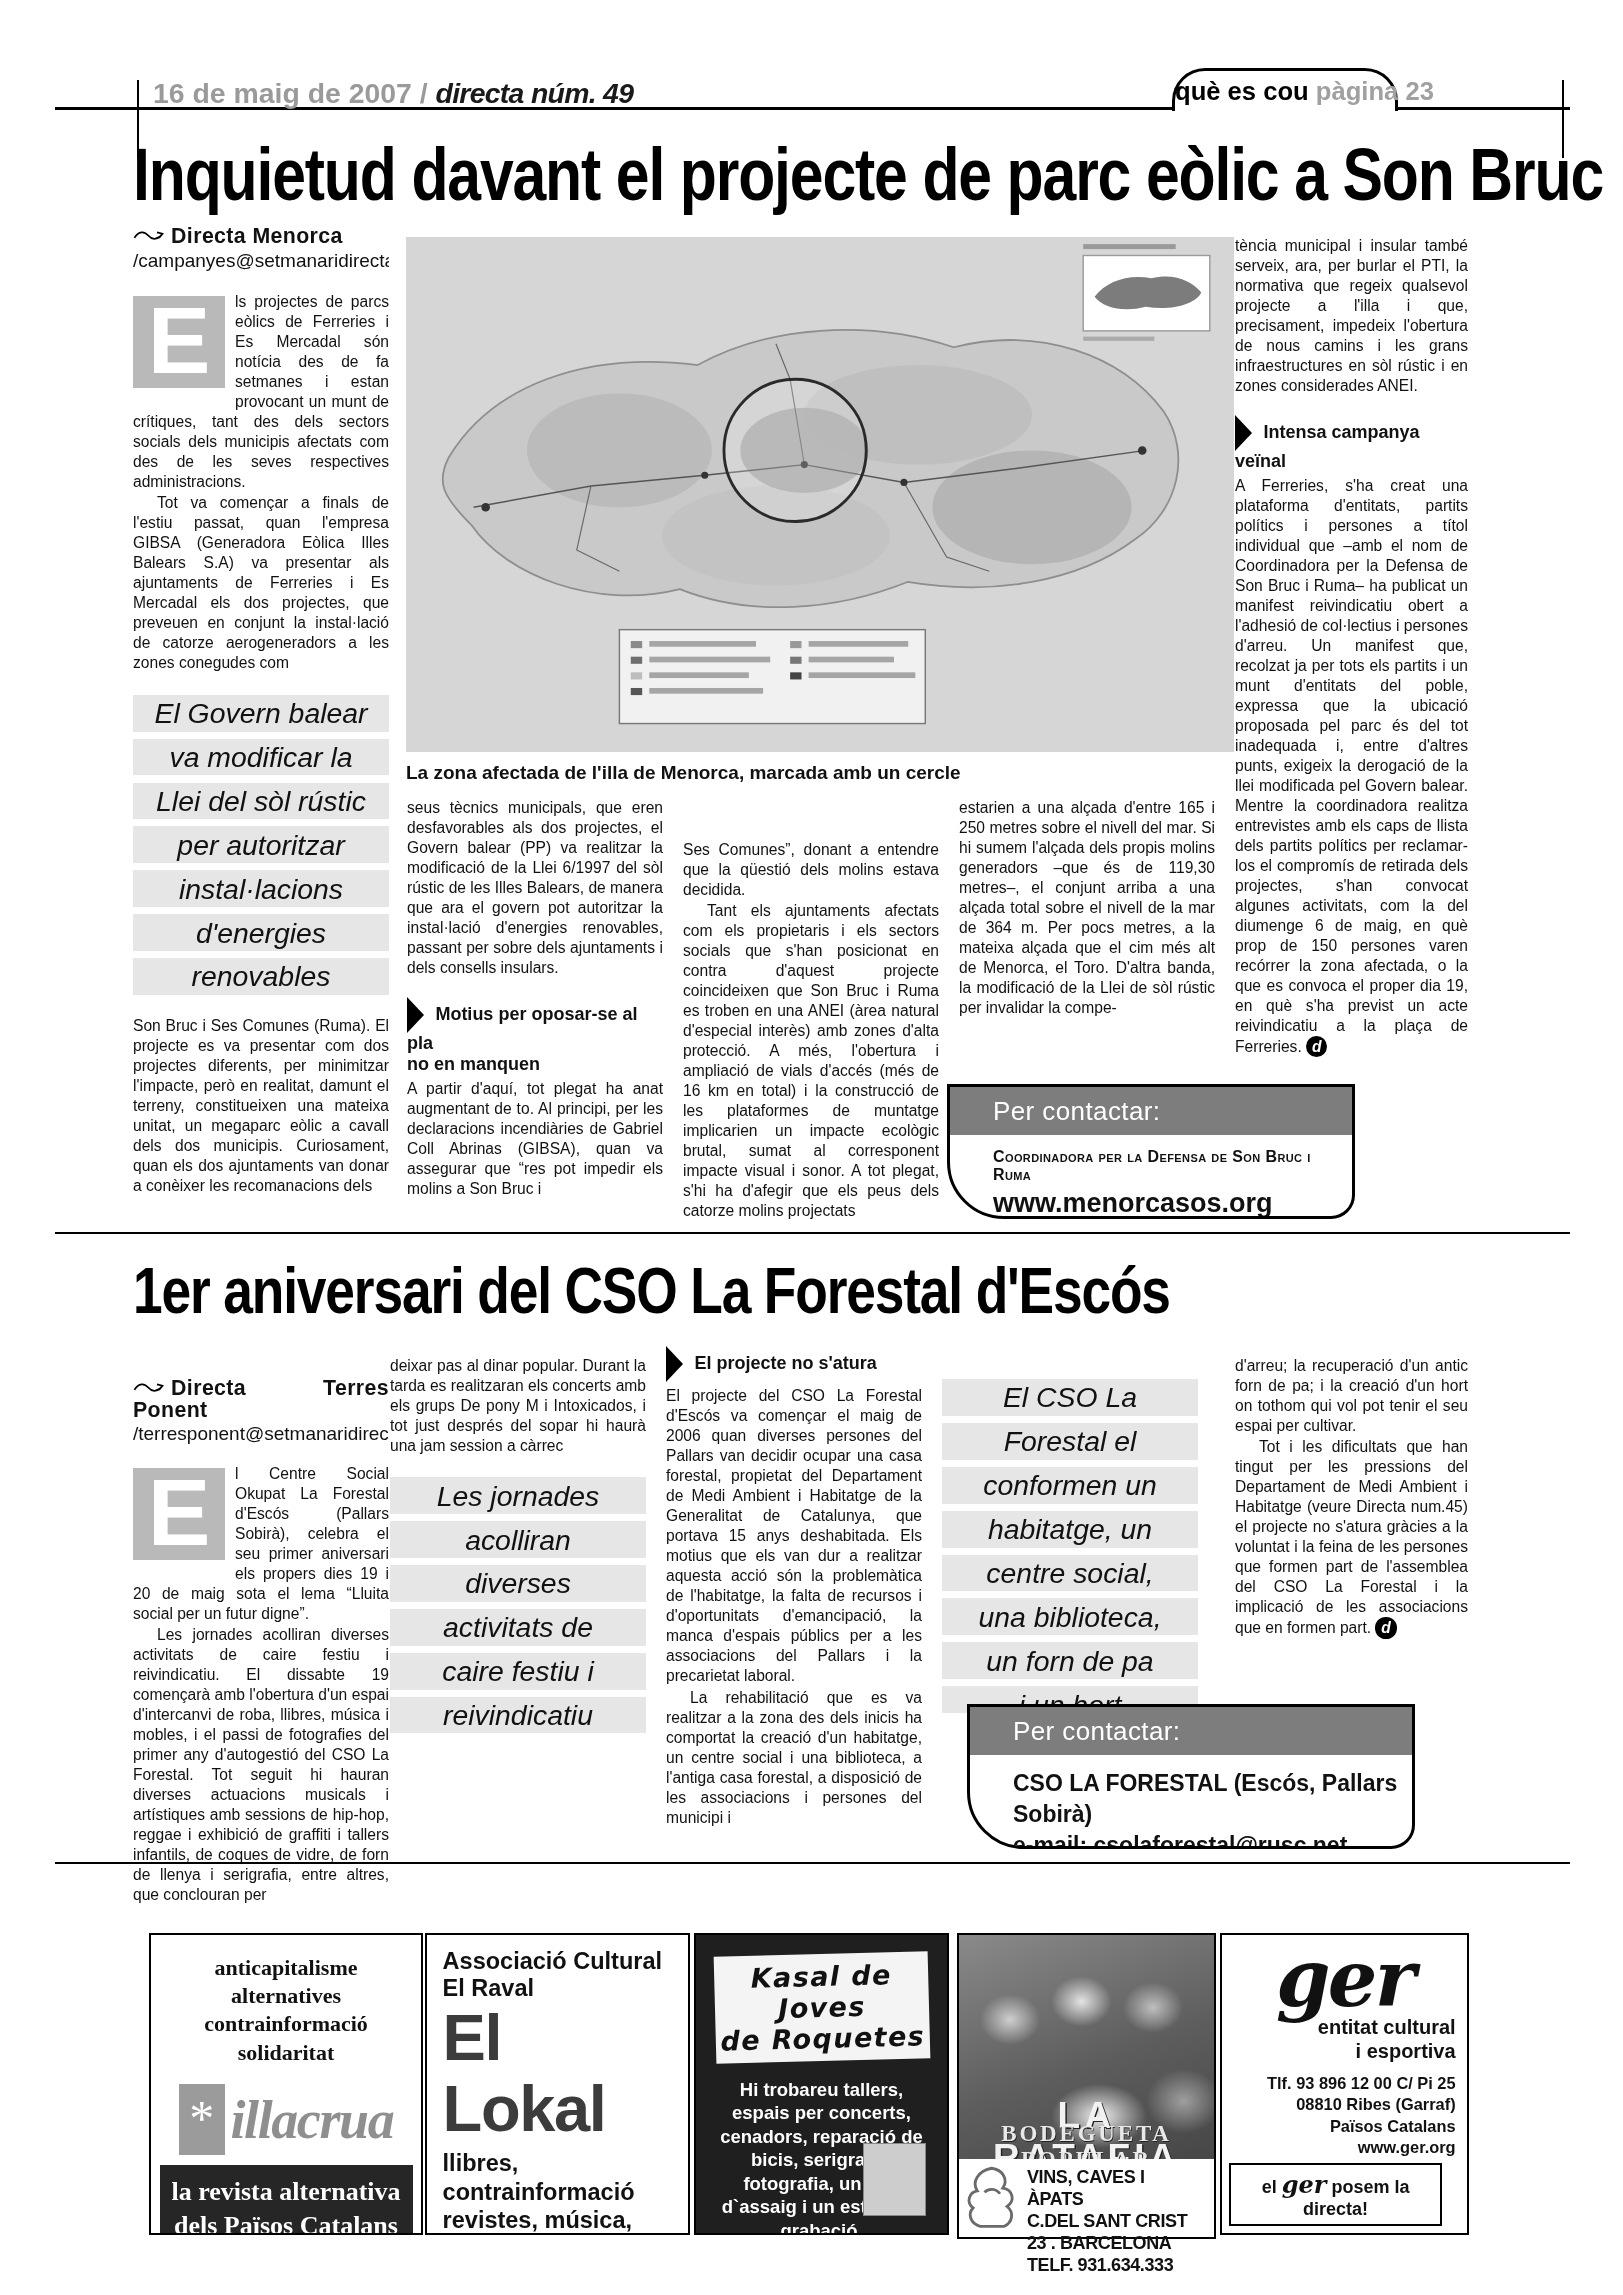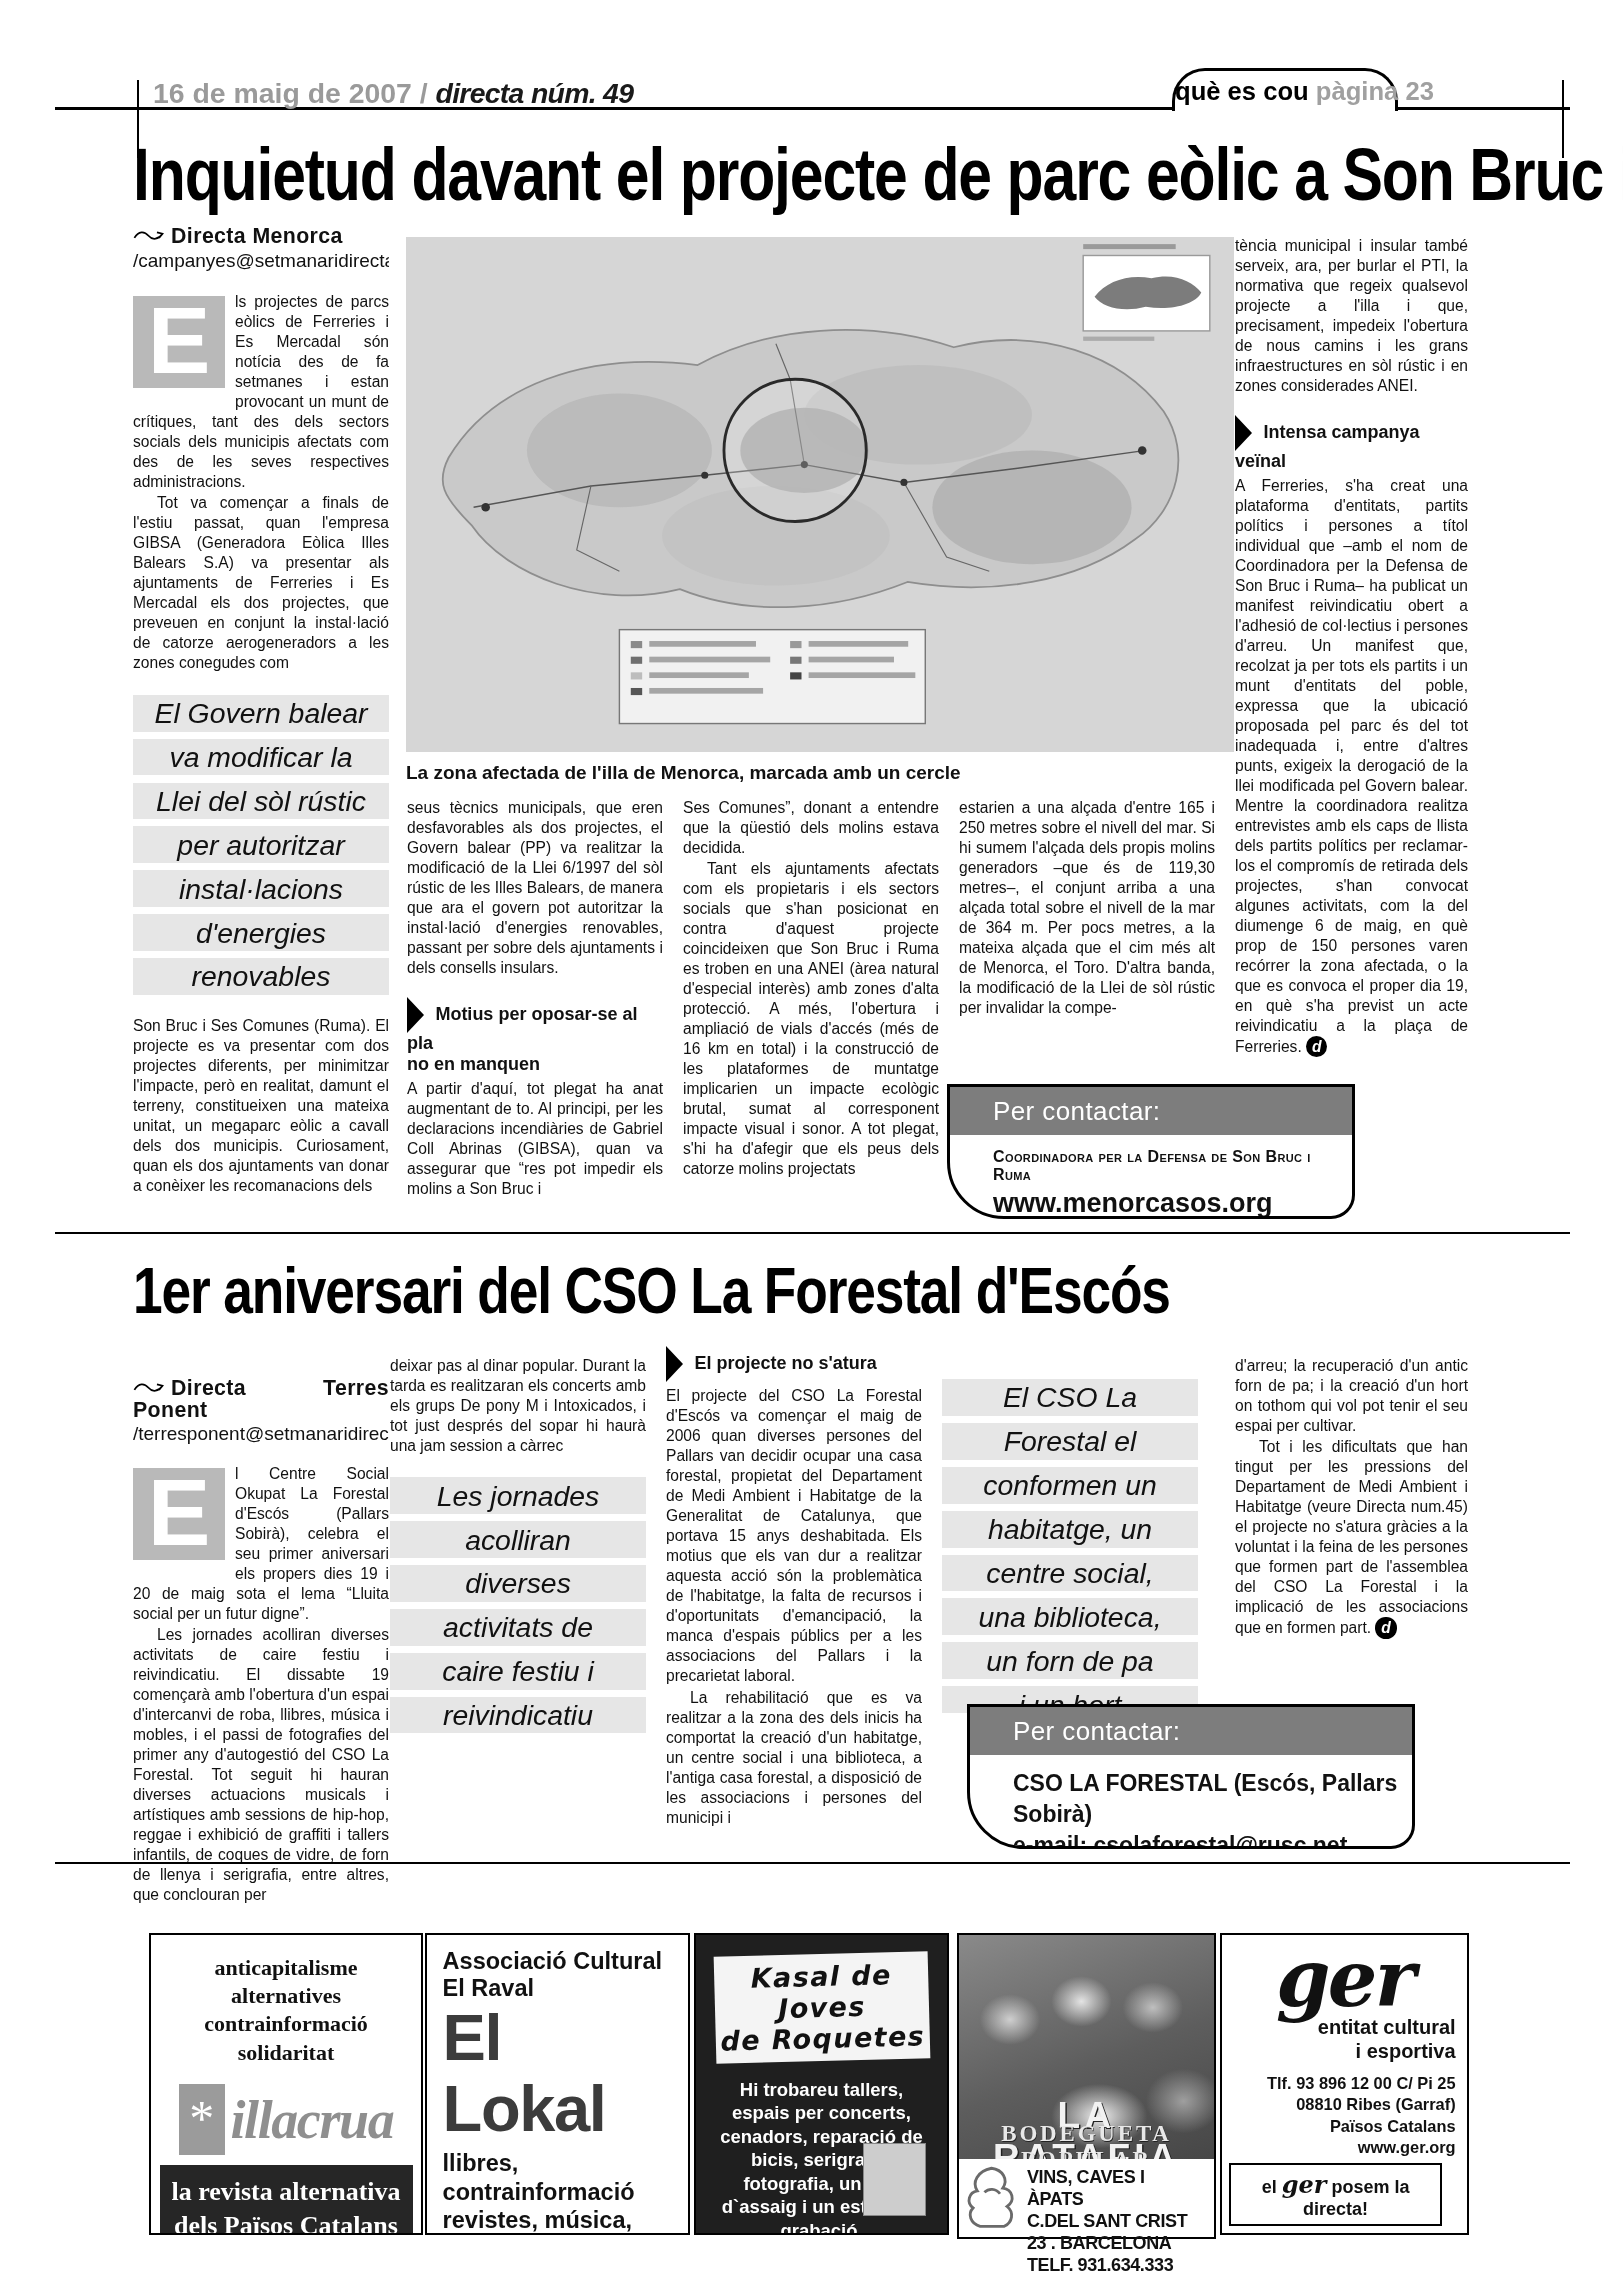--- a/index.html
+++ b/index.html
@@ -189,21 +189,21 @@
 
   <div class="col" style="left:407px;top:798px;height:427px;">
     <p>seus tècnics municipals, que eren desfavorables als dos projectes, el Govern balear (PP) va realitzar la modificació de la Llei 6/1997 del sòl rústic de les Illes Balears, de manera que ara el govern pot autoritzar la instal·lació d'energies renovables, passant per sobre dels ajuntaments i dels consells insulars.</p>
     <div class="subhead">
       <span class="arr"></span><span>Motius per oposar-se al pla</span><br>
       <span>no en manquen</span>
     </div>
     <p style="text-indent:0;">A partir d'aquí, tot plegat ha anat augmentant de to. Al principi, per les declaracions incendiàries de Gabriel Coll Abrinas (GIBSA), quan va assegurar que “res pot impedir els molins a Son Bruc i</p>
   </div>
 
-  <div class="col" style="left:683px;top:798px;height:427px;">
+  <div class="col" style="left:683px;top:840px;height:427px;">
     <p>Ses Comunes”, donant a entendre que la qüestió dels molins estava decidida.</p>
     <p>Tant els ajuntaments afectats com els propietaris i els sectors socials que s'han posicionat en contra d'aquest projecte coincideixen que Son Bruc i Ruma es troben en una ANEI (àrea natural d'especial interès) amb zones d'alta protecció. A més, l'obertura i ampliació de vials d'accés (més de 16 km en total) i la construcció de les plataformes de muntatge implicarien un impacte ecològic brutal, sumat al corresponent impacte visual i sonor. A tot plegat, s'hi ha d'afegir que els peus dels catorze molins projectats</p>
   </div>
 
   <div class="col" style="left:959px;top:798px;height:284px;">
     <p>estarien a una alçada d'entre 165 i 250 metres sobre el nivell del mar. Si hi sumem l'alçada dels propis molins generadors –que és de 119,30 metres–, el conjunt arriba a una alçada total sobre el nivell de la mar de 364 m. Per pocs metres, a la mateixa alçada que el cim més alt de Menorca, el Toro. D'altra banda, la modificació de la Llei de sòl rústic per invalidar la compe-</p>
   </div>
 
   <div class="contact" style="left:947px;top:1084px;width:402px;height:129px;">
     <div class="contact-head">Per contactar:</div>

